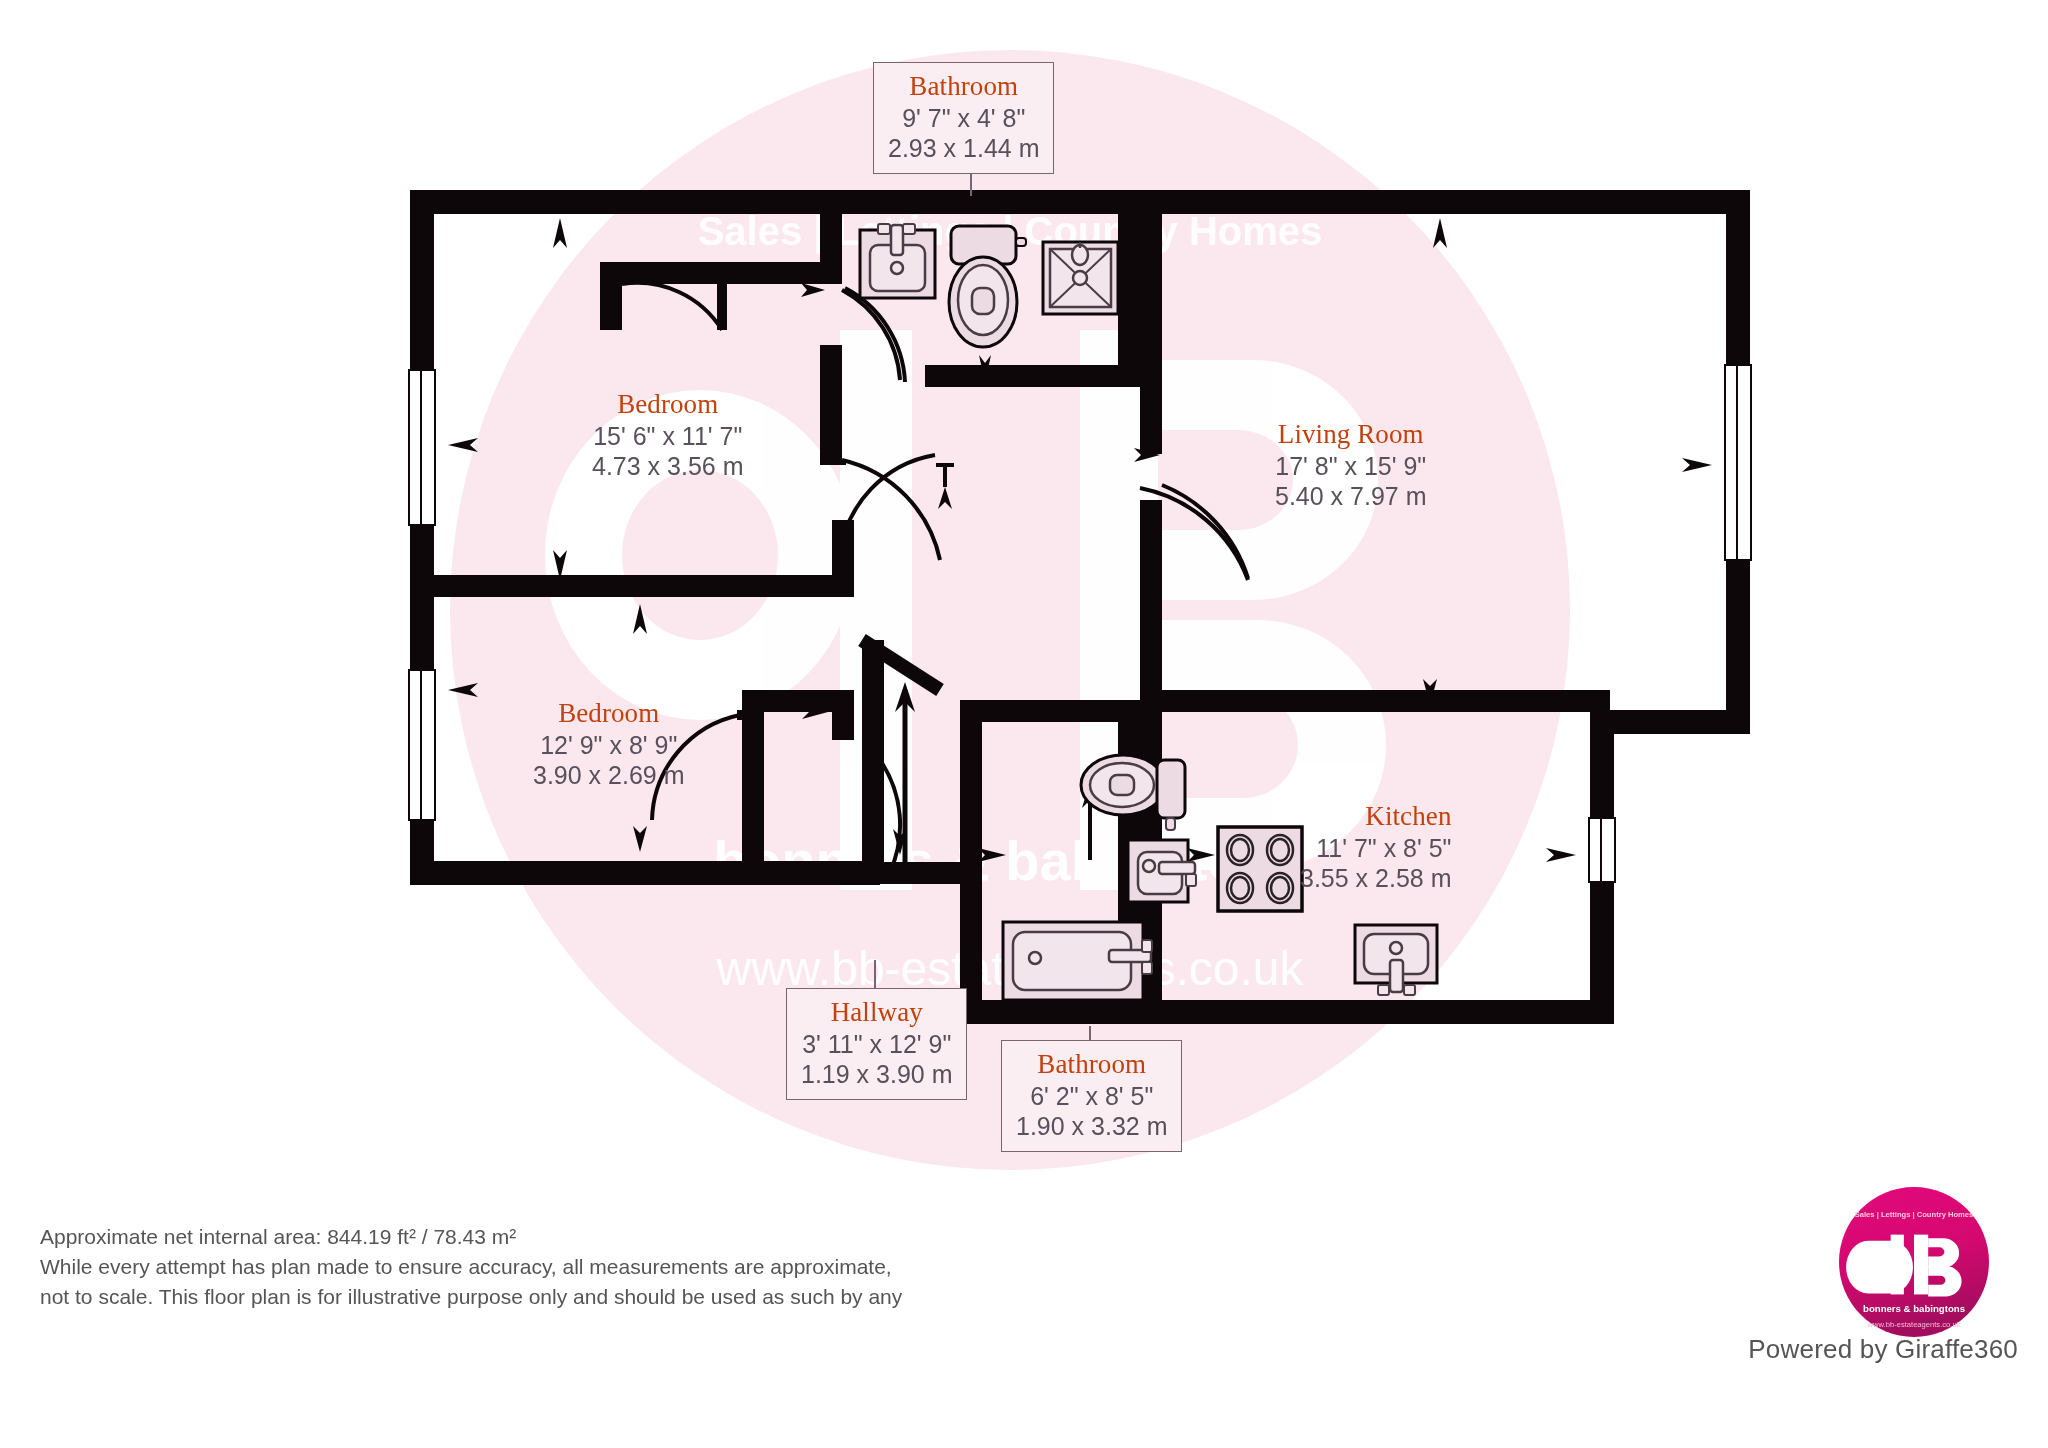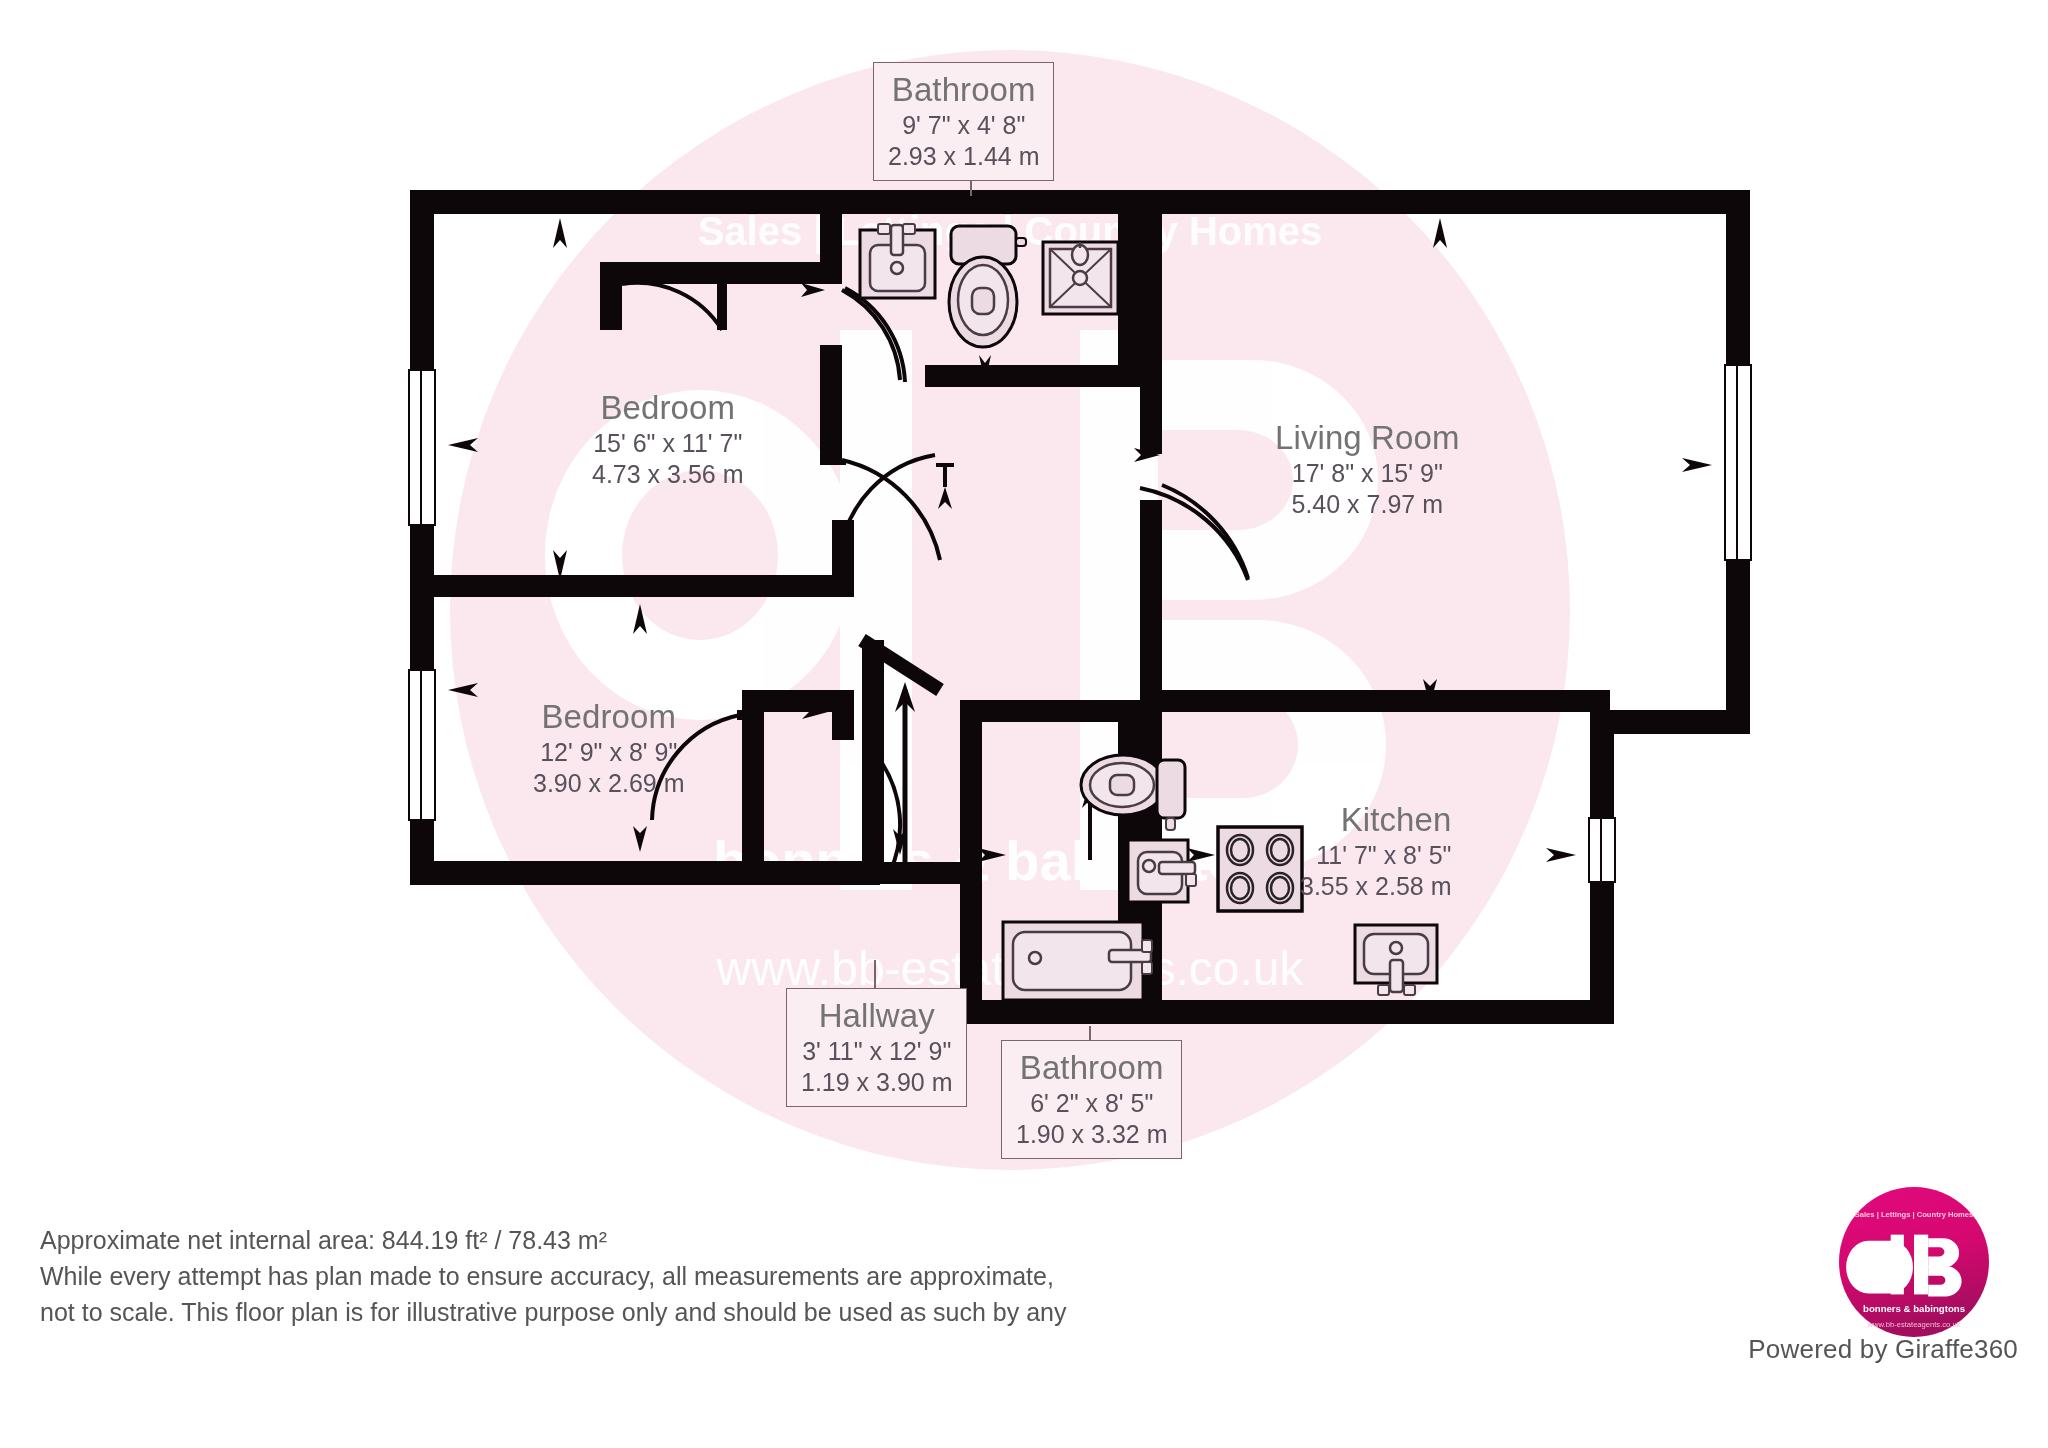--- a/index.html
+++ b/index.html
@@ -38,24 +38,25 @@
     box-sizing: border-box;
     background: #fbeef3;
     border: 1.6px solid #7a6470;
     text-align: center;
     padding: 7px 14px 9px 14px;
     line-height: 1.22;
     color: #5b5059;
     white-space: nowrap;
   }
   .room-label .rl-name {
-    font-size: 33px;
+    font-size: 27px;
     letter-spacing: .1px;
     display: block;
-    color: #737373;
+    color: #c2410c;
+    font-family: Liberation Serif, serif;
   }
   .room-label .rl-imp,
   .room-label .rl-met {
     font-size: 25px;
     display: block;
     color: #58505a;
   }
 
   
   .room-label.plain {
@@ -63,21 +64,21 @@
     border: none;
     padding: 0;
   }
 
   
   #footer-text {
     position: absolute;
     left: 40px;
     top: 1222px;
     width: 1250px;
-    font-size: 25px;
+    font-size: 21px;
     line-height: 1.44;
     color: #555555;
   }
   #footer-text p { margin: 0; }
 
   #powered-by {
     position: absolute;
     right: 30px;
     top: 1334px;
     font-size: 26px;

